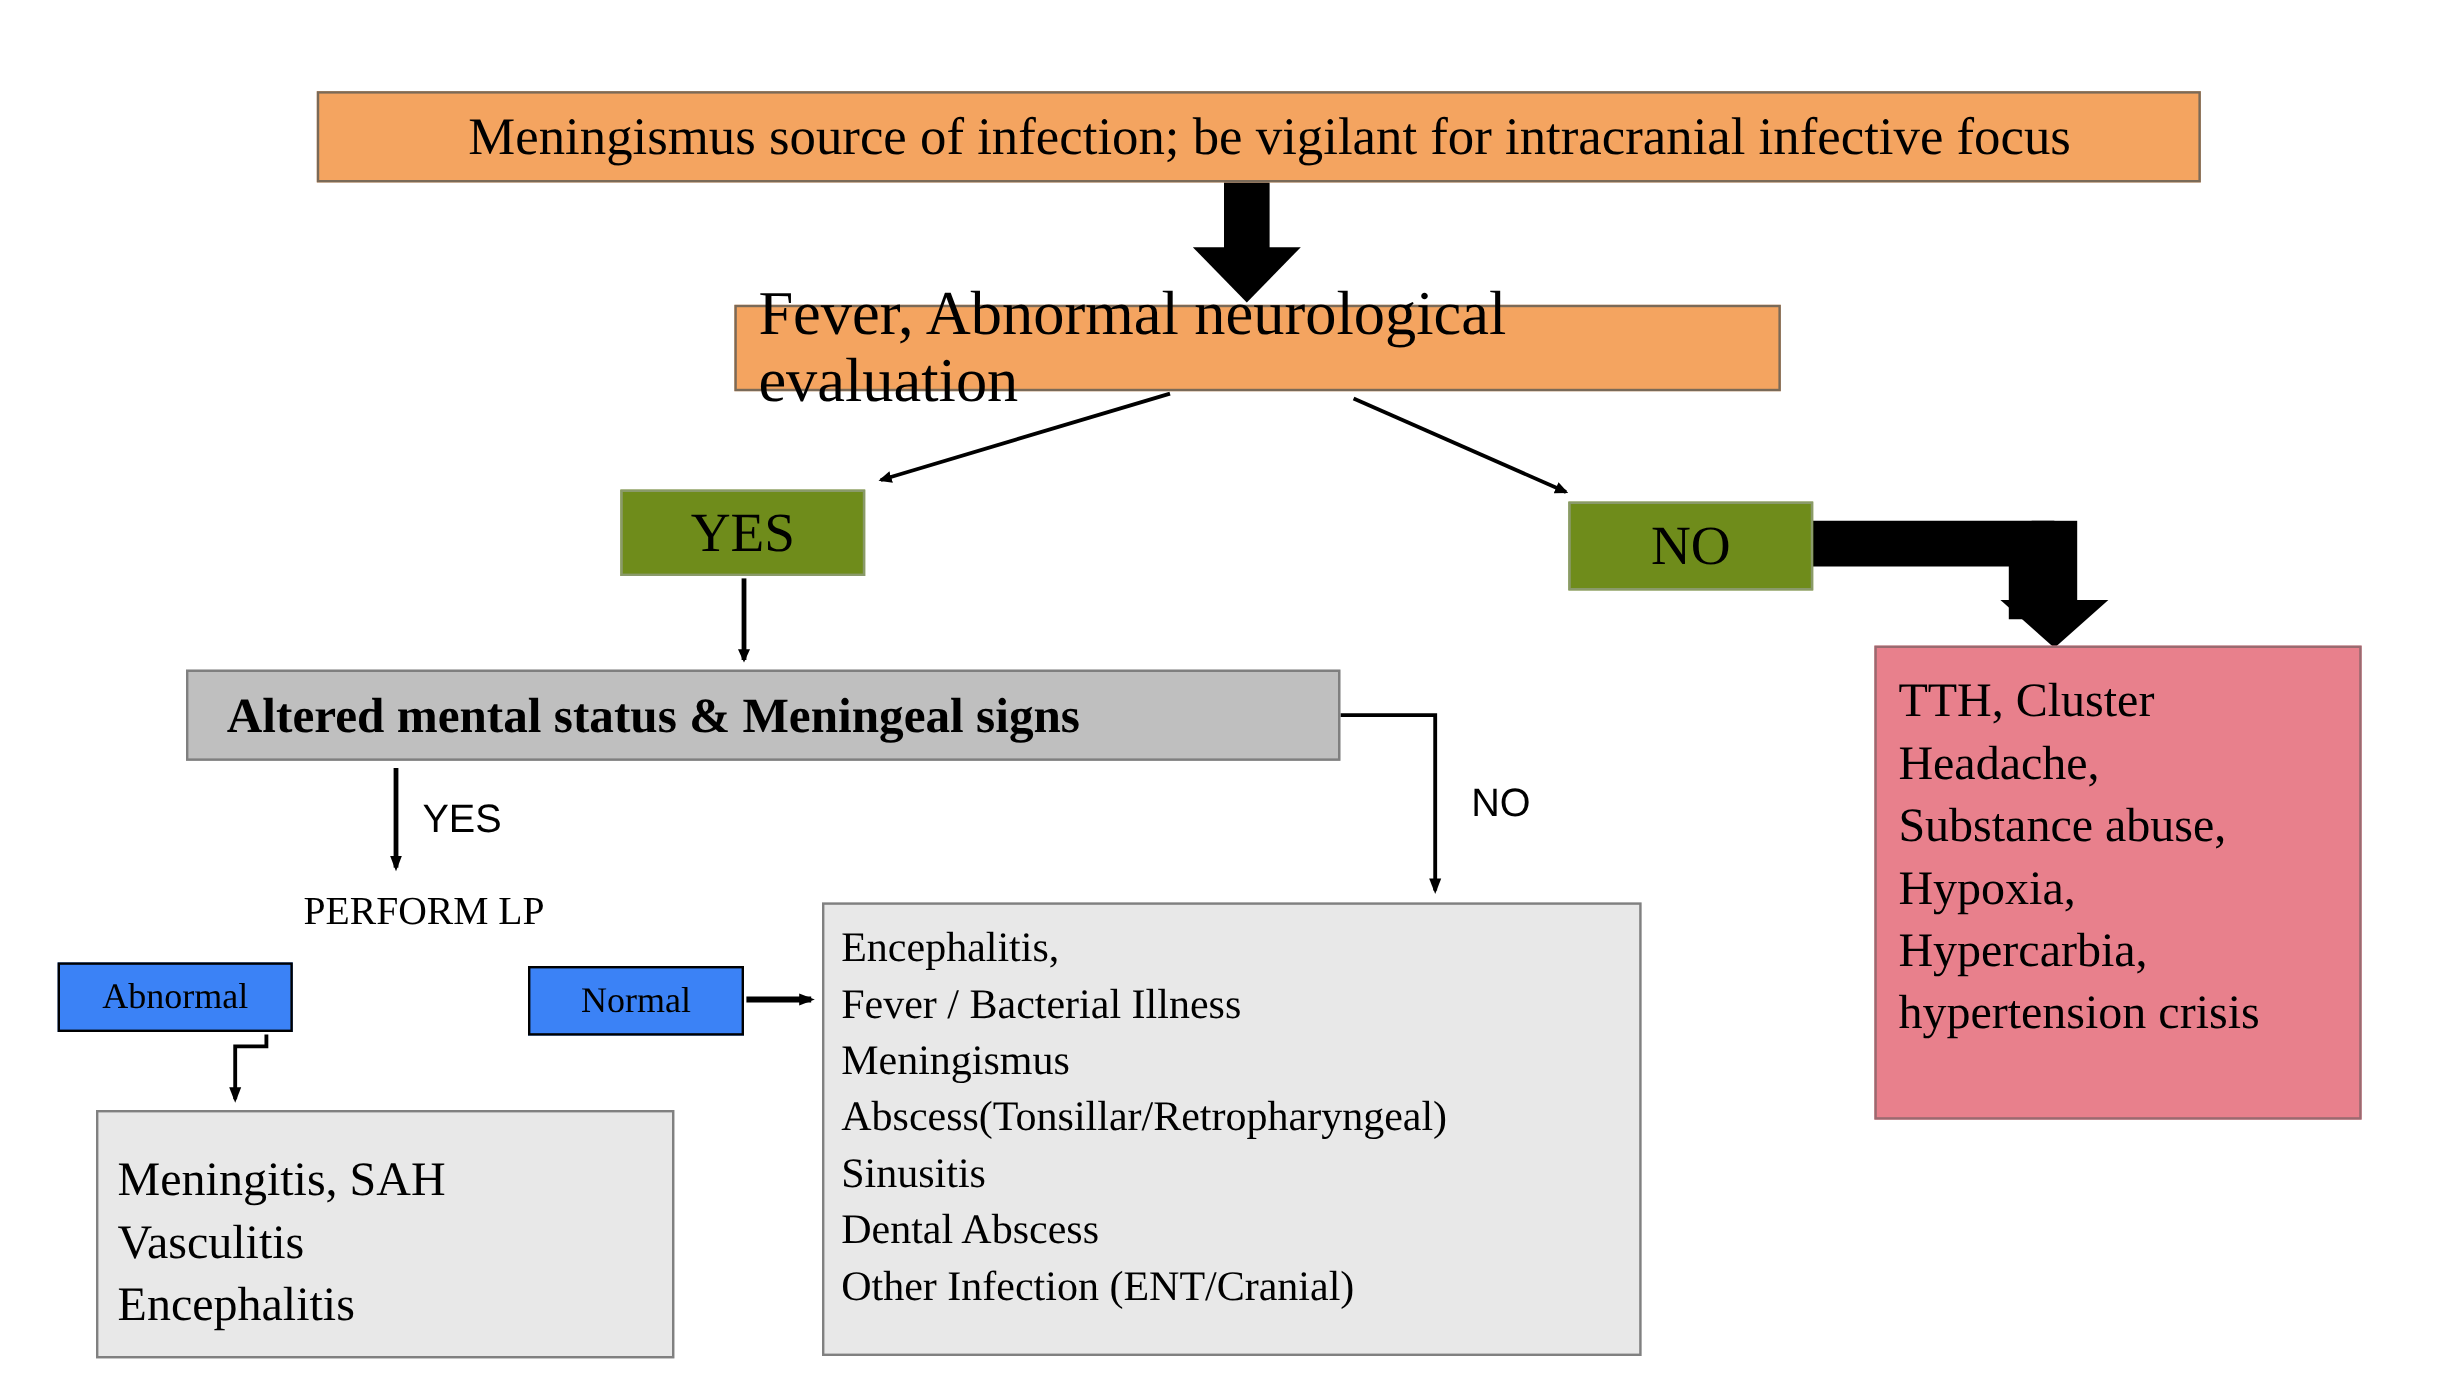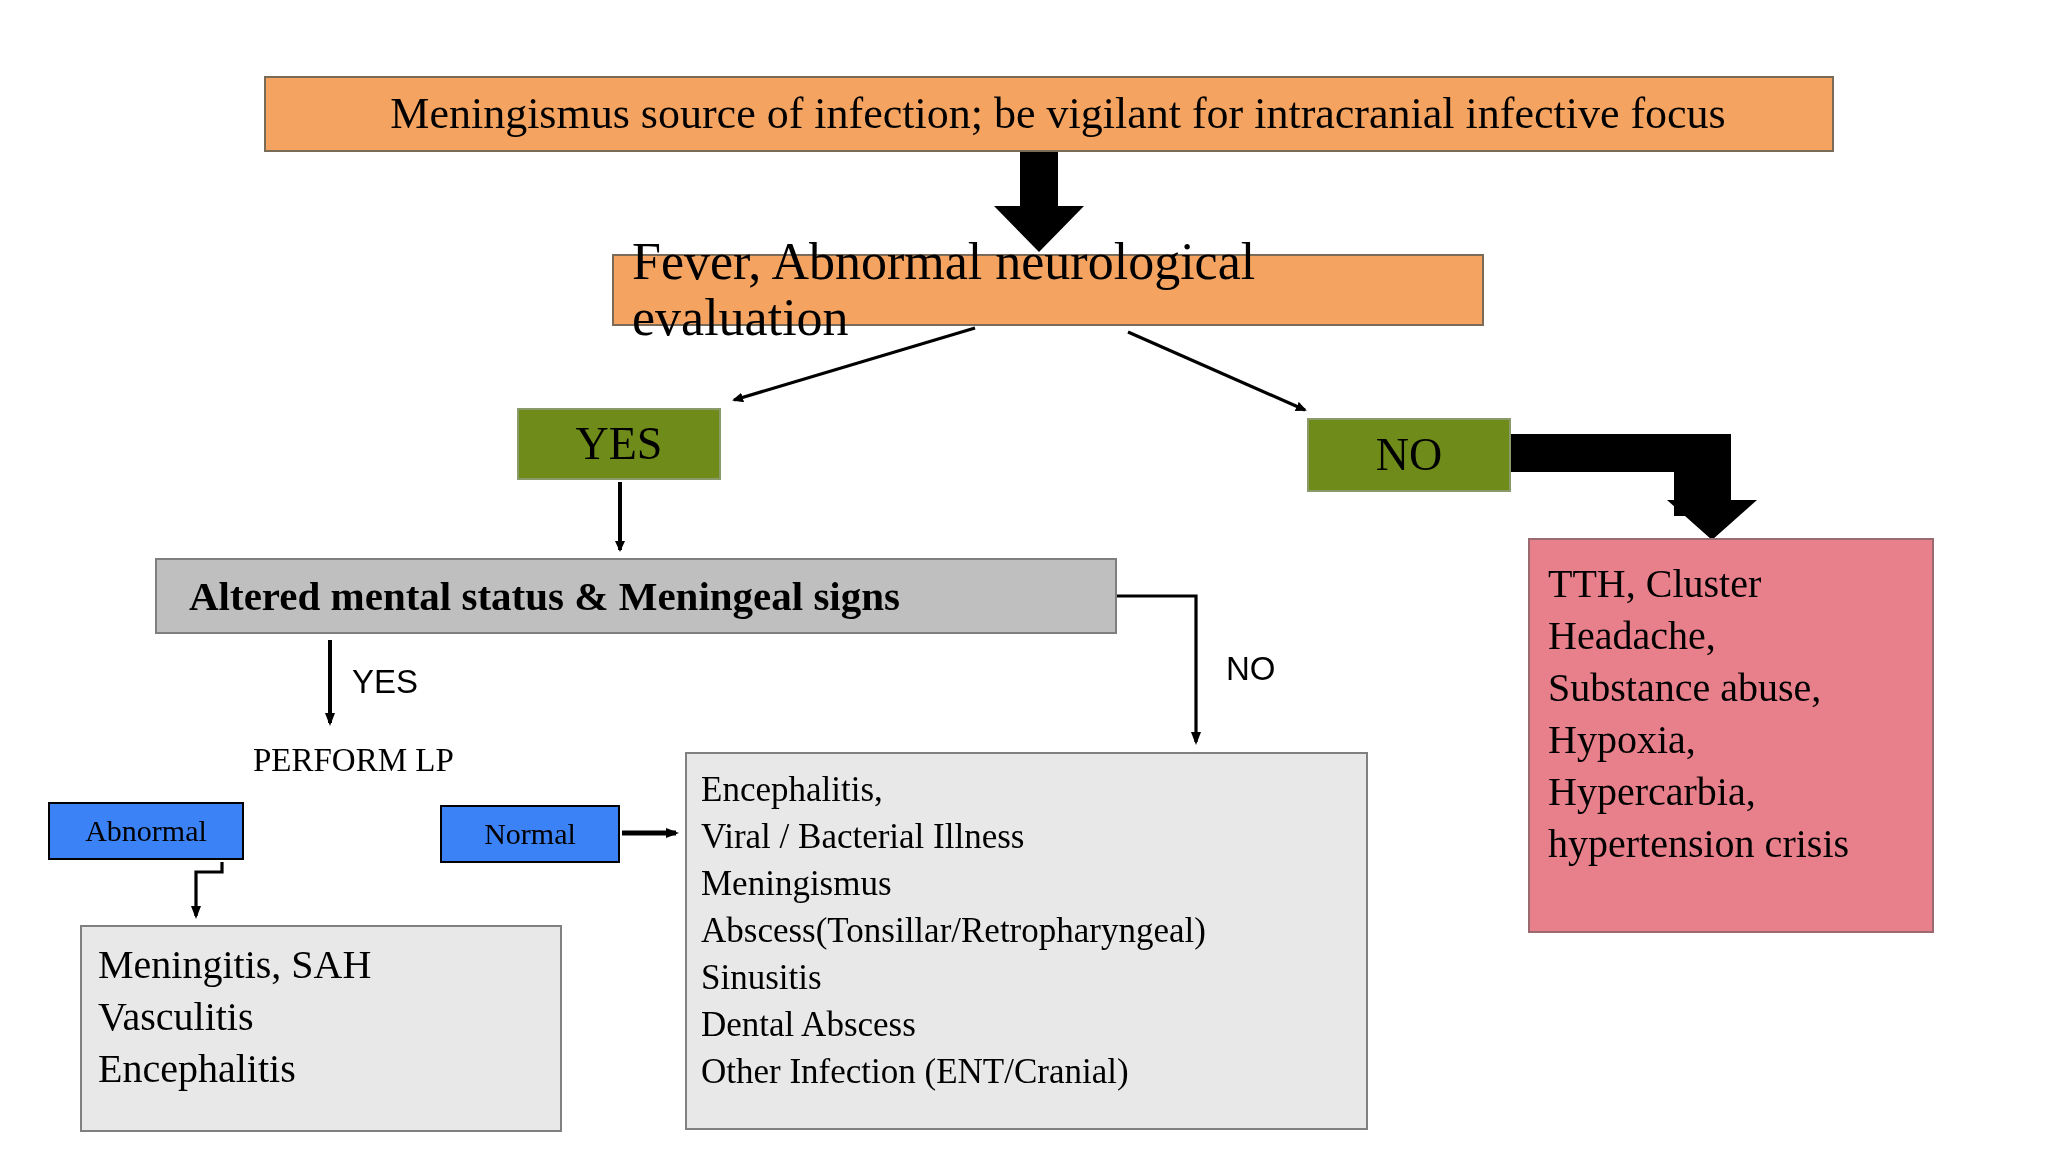--- a/index.html
+++ b/index.html
@@ -50,20 +50,21 @@
     font-weight: bold;
   }
   .box-gray-light {
     background: #E8E8E8;
     border: 2px solid #808080;
   }
   
   .box-pink {
     background: #E8808C;
     border: 2px solid #9a6a70;
+    margin-left: 34px;
   }
   
   .box-white {
     background: #3b82f6;
     border: 2px solid #000000;
   }
   
   .free-text {
     position: absolute;
     white-space: pre;
@@ -99,21 +100,21 @@
     font-size: 30px;
   }
   #normal-box {
     left: 440px; top: 805px; width: 180px; height: 58px;
     font-size: 30px;
   }
   #diagnosis-box {
     left: 80px; top: 925px; width: 482px; height: 207px;
     font-size: 40px;
     align-items: flex-start;
-    padding: 12px 0 0 16px;
+    padding: 30px 0 0 16px;
     line-height: 1.30;
   }
   #infection-box {
     left: 685px; top: 752px; width: 683px; height: 378px;
     font-size: 35px;
     align-items: flex-start;
     padding: 12px 0 0 14px;
     line-height: 1.345;
   }
   #headache-box {
@@ -185,21 +186,21 @@
 
 <div class="node box-white node-center" id="abnormal-box">Abnormal</div>
 
 <div class="node box-white node-center" id="normal-box">Normal</div>
 
 <div class="node box-gray-light" id="diagnosis-box">Meningitis, SAH
 Vasculitis
 Encephalitis</div>
 
 <div class="node box-gray-light" id="infection-box">Encephalitis,
-Viral / Bacterial Illness
+Fever / Bacterial Illness
 Meningismus
 Abscess(Tonsillar/Retropharyngeal)
 Sinusitis
 Dental Abscess
 Other Infection (ENT/Cranial)</div>
 
 <div class="node box-pink" id="headache-box">TTH, Cluster
 Headache,
 Substance abuse,
 Hypoxia,

